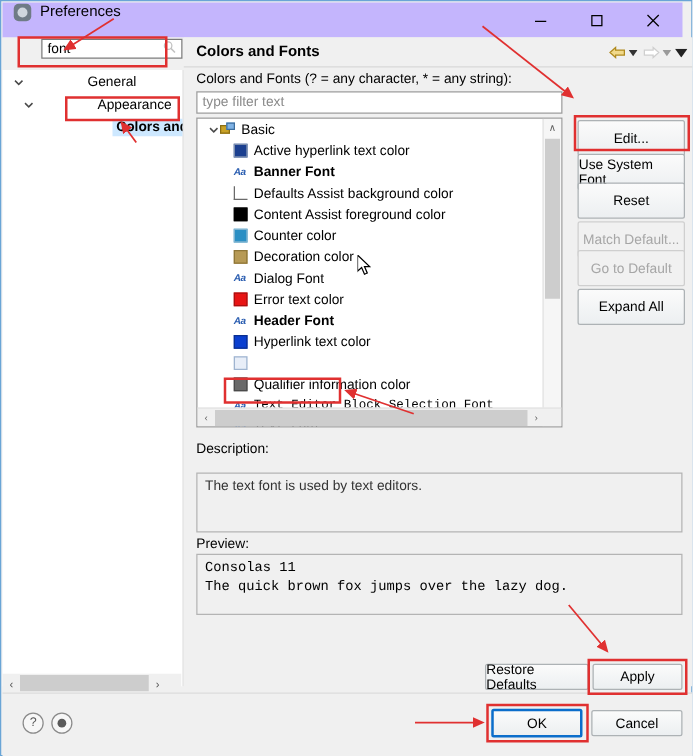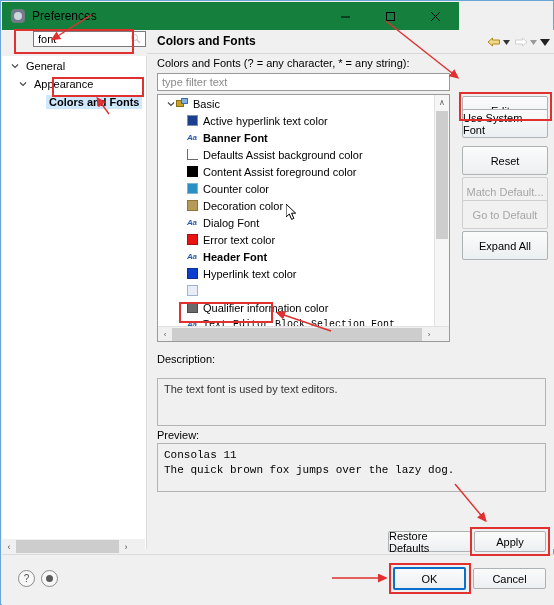--- a/index.html
+++ b/index.html
@@ -9,22 +9,22 @@
     font-family:"Liberation Sans","DejaVu Sans",sans-serif;
     font-size:11px;color:#000;
     -webkit-font-smoothing:antialiased;
   }
   
   #window{
     position:absolute;left:0;top:0;width:554px;height:605px;
     background:#f0f0f0;border:1px solid #6aa5d6;box-sizing:border-box;
   }
   #titlebar{
-    position:absolute;left:1px;top:1px;width:457px;height:28px;
-    background:#15803d;display:flex;align-items:center;
+    position:absolute;left:1px;top:1px;width:544px;height:28px;
+    background:#c4b5fd;display:flex;align-items:flex-start;
   }
   #title-icon{
     width:16px;height:16px;margin-left:8px;margin-right:6px;flex:none;
     position:relative;
   }
   #title-icon .ring{
     position:absolute;left:1px;top:1px;width:14px;height:14px;border-radius:4px;
     background:#6f7b86;
   }
   #title-icon .ring:after{
@@ -54,21 +54,21 @@
   }
   #nav-search .mag{margin-left:auto;margin-right:4px;opacity:.45;}
 
   #left-pane{
     position:absolute;left:1px;top:55px;width:144px;height:493px;
     background:#ffffff;border-right:1px solid #dcdcdc;overflow:hidden;
   }
   #tree{padding-top:1px;}
   .tnode{height:18px;display:flex;align-items:center;font-size:11px;white-space:nowrap;}
   .tnode .twist{width:10px;height:10px;margin-right:3px;flex:none;display:flex;align-items:center;justify-content:center;color:#4a4a4a;}
-  .tnode .tlabel{padding:1px 3px;}
+  .tnode .tlabel{padding:1px 3px;margin-left:44px;}
   .tnode.sel .tlabel{background:#cde8ff;color:#000;}
   .lvl0{padding-left:8px;}
   .lvl1{padding-left:16px;}
   .lvl2{padding-left:44px;}
 
   #hscroll{
     position:absolute;left:1px;top:538px;width:143px;height:15px;background:#f0f0f0;
     display:flex;align-items:center;
   }
   #hscroll .harrow{width:14px;height:15px;display:flex;align-items:center;justify-content:center;color:#555;font-size:9px;}
@@ -386,21 +386,21 @@
     <div id="hbar">
       <div class="harrow">‹</div>
       <div class="hthumb" style="width:250px"></div>
       <div class="harrow">›</div>
     </div>
   </div>
 
   <div class="sbtn" style="top:95px;">
     <span>Edit...</span>
   </div>
-  <div class="sbtn" style="top:108px;align-items:center;">
+  <div class="sbtn" style="top:122px;align-items:center;">
     <span>Use System Font</span>
   </div>
   <div class="sbtn" style="top:145px;">
     <span>Reset</span>
   </div>
   <div class="sbtn disabled" style="top:176px;">
     <span>Match Default...</span>
   </div>
   <div class="sbtn disabled" style="top:199px;">
     <span>Go to Default</span>

